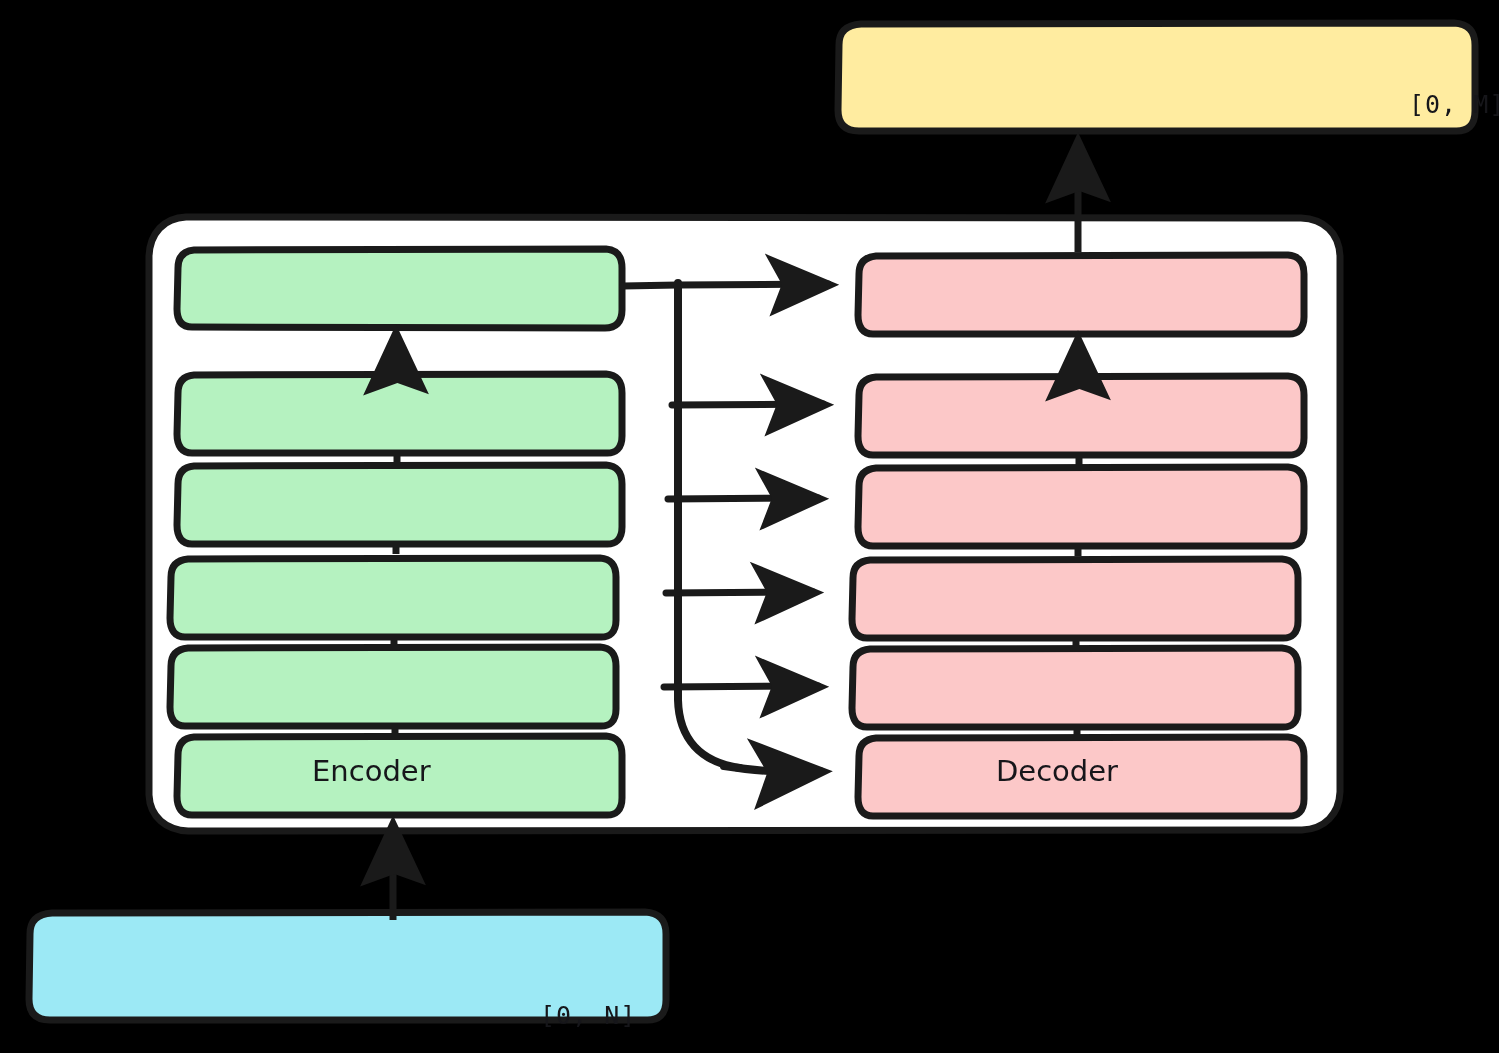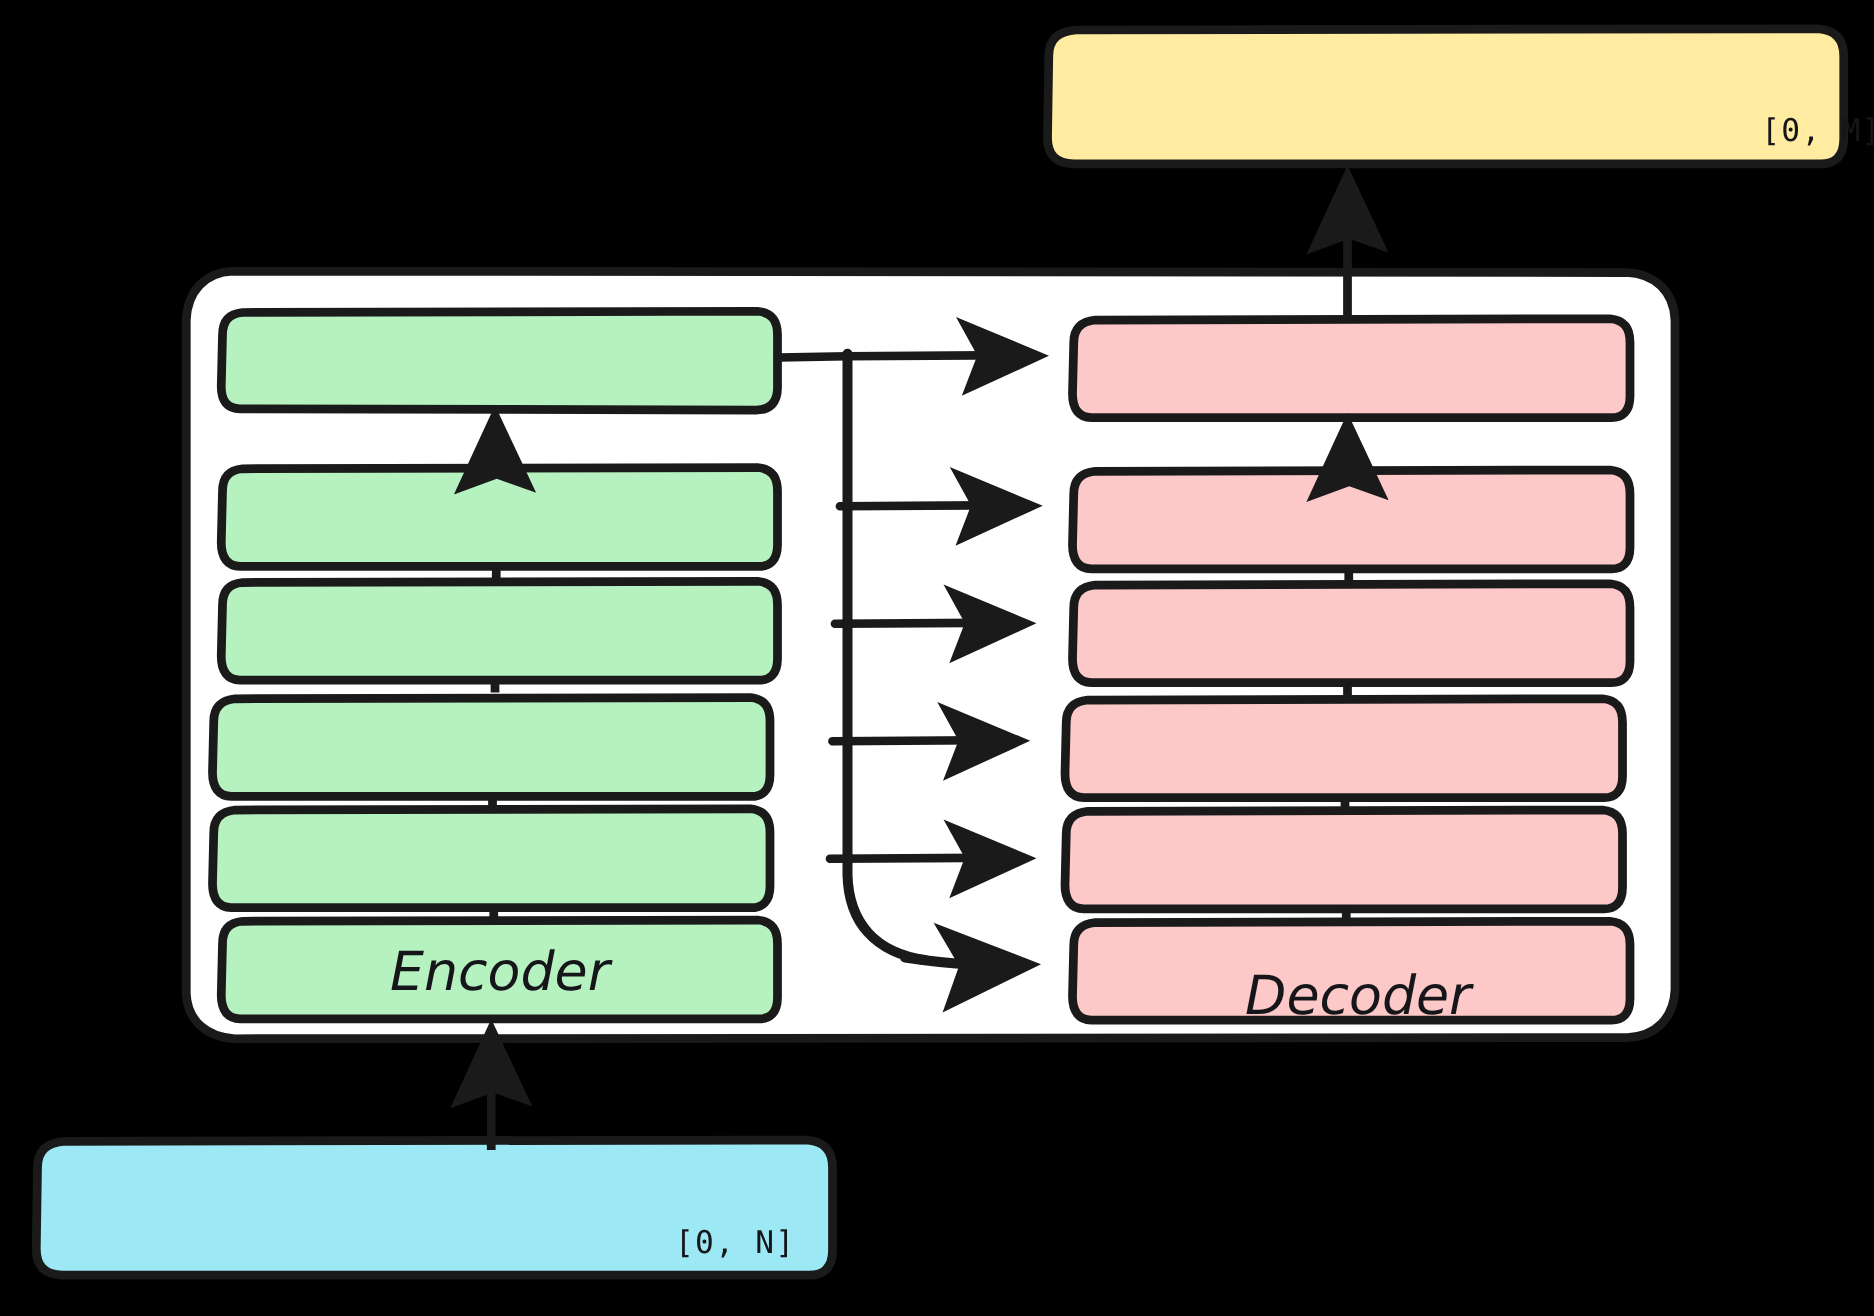--- a/index.html
+++ b/index.html
@@ -44,22 +44,21 @@
   }
   .io-main {
     font-size: 40px;
     letter-spacing: 1px;
   }
   .io-range {
     font-size: 25px;
     letter-spacing: 1px;
   }
   .stack-name {
-    font-size: 43px;
-    font-style: italic;
+    font-size: 29px;
   }
 </style>
 </head>
 <body>
 
 <div id="canvas">
 
   <svg id="diagram" viewBox="0 0 1499 1053">
     <defs>
       <marker id="ah" markerWidth="12" markerHeight="12" refX="9.2" refY="5" orient="auto" markerUnits="strokeWidth">
@@ -177,21 +176,21 @@
 
     <g>
       <path d="M861,24 L1454,23 C1468,24 1475,31 1475,45 L1475,111
                C1475,125 1468,132 1454,131 L859,131 C845,131 838,124 838,110
                L839,45 C839,31 847,25 861,24 Z" fill="#ffeca0" stroke="#1a1a1a" stroke-width="7" stroke-linejoin="round"></path>
     </g>
     <path d="M1078,252 L1078,142" stroke="#1a1a1a" stroke-width="7" fill="none" marker-end="url(#ah)"></path>
   </svg>
 
   <div class="label-layer">
-    <div class="lbl lbl-mono io-range" style="left:540px; top:981px;">[0, N]</div>
+    <div class="lbl lbl-mono io-range" style="left:540px; top:1003px;">[0, N]</div>
 
     <div class="lbl lbl-mono io-range" style="left:1409px; top:92px;">[0, M]</div>
 
     <div class="lbl lbl-sans stack-name" style="left:312px; top:757px;">Encoder</div>
-    <div class="lbl lbl-sans stack-name" style="left:996px; top:776px;">Decoder</div>
+    <div class="lbl lbl-sans stack-name" style="left:996px; top:757px;">Decoder</div>
   </div>
 
 </div>
 
 </body></html>

